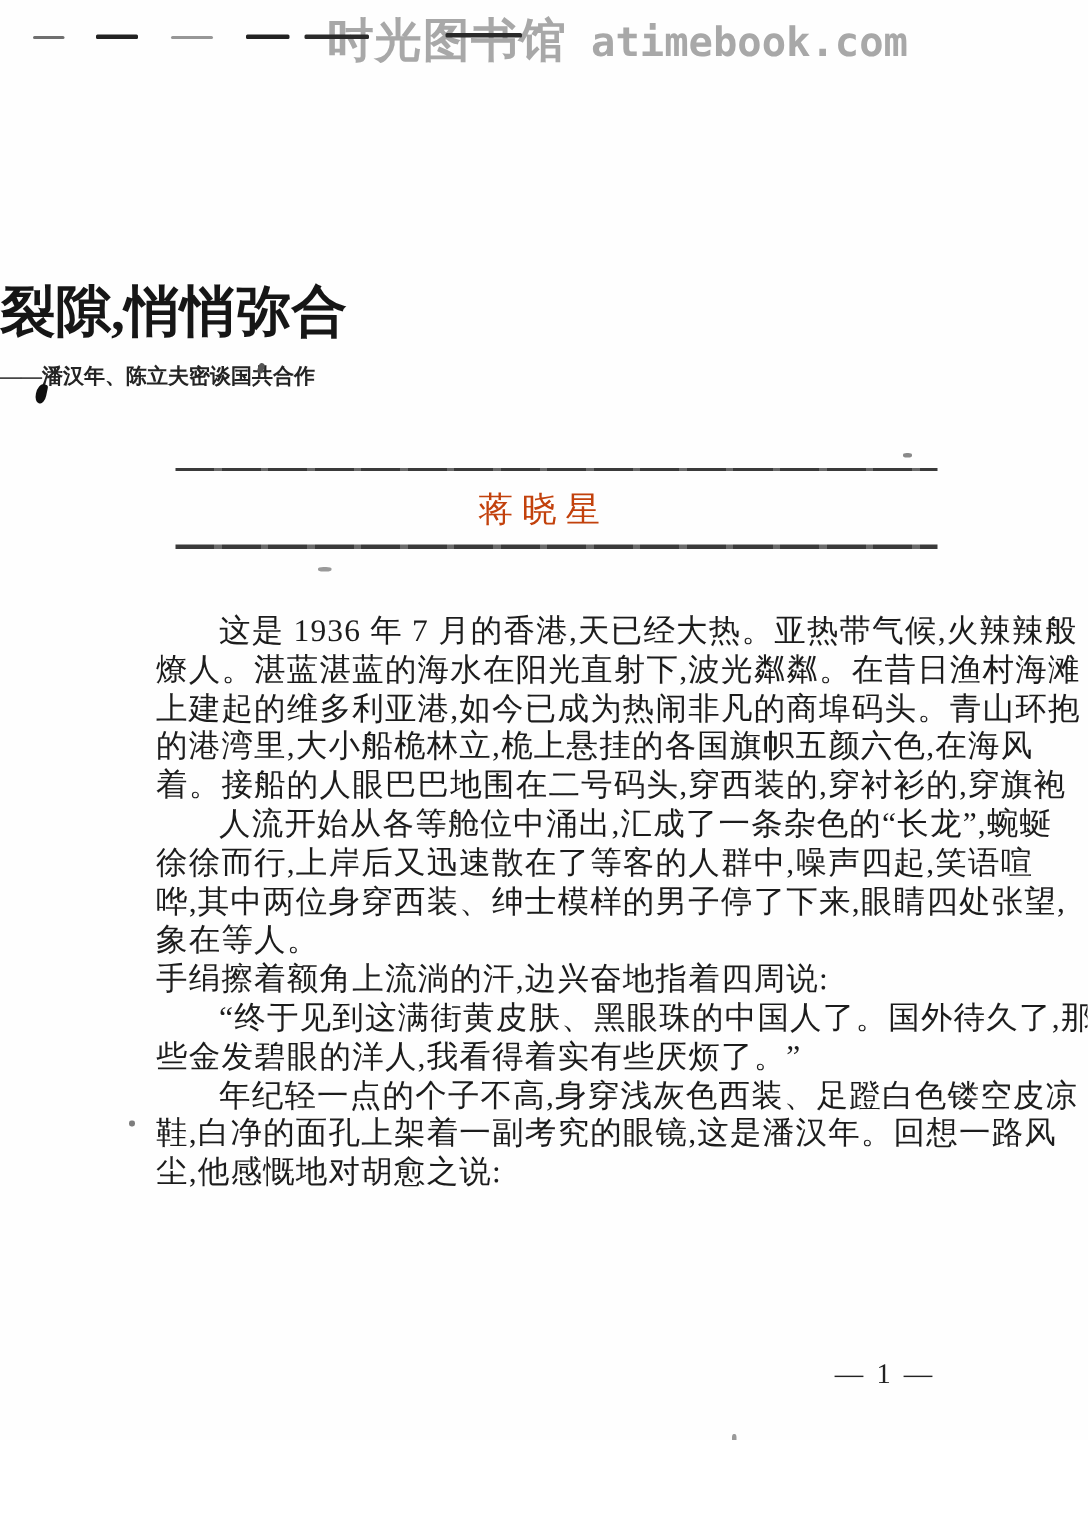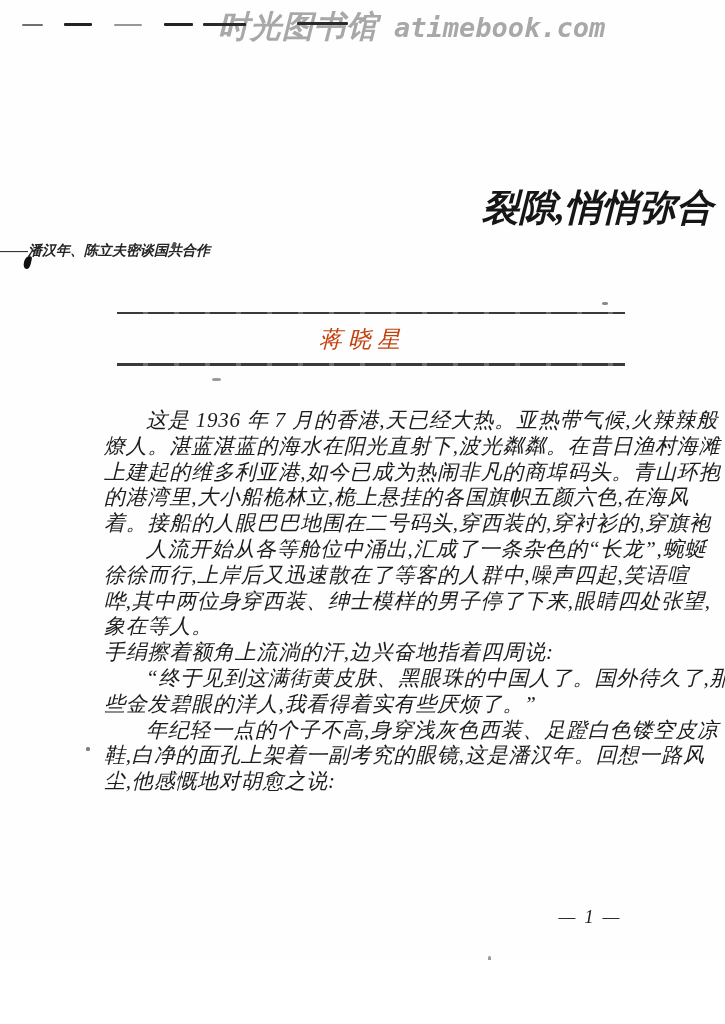--- a/index.html
+++ b/index.html
@@ -4,21 +4,20 @@
 <style>
   html,body { margin:0; padding:0; }
   .page {
     position: relative;
     width: 725px;
     height: 960px;
     background: #fefefe;
     overflow: hidden;
     font-family: "Liberation Serif", "DejaVu Serif", serif;
     color: #1f1f1f;
-    font-style: italic;
   }
 
   
   .watermark {
     position: absolute;
     left: 218px;
     top: 6px;
     display: flex;
     align-items: baseline;
     gap: 16px;
@@ -47,21 +46,21 @@
   .d3 { left:114px; top:24px; width:28px; height:1.5px; background:#979797; }
   .d4 { left:164px; top:23px; width:29px; height:3px;   background:#222; }
   .d5 { left:203px; top:23px; width:43px; height:2.5px; background:#2a2a2a; }
   .d6 { left:297px; top:22px; width:51px; height:2.5px; background:#2a2a2a; }
 
   
   .title {
     position: absolute;
     left: 0; top: 183px;
     width: 713px;
-    text-align: right;
+    text-align: left;
     font-size: 37px;
     font-weight: bold;
     letter-spacing: 0px;
     color: #161616;
   }
   .subtitle {
     position: absolute;
     left: 0; top: 242px;
     width: 713px;
     text-align: left;

